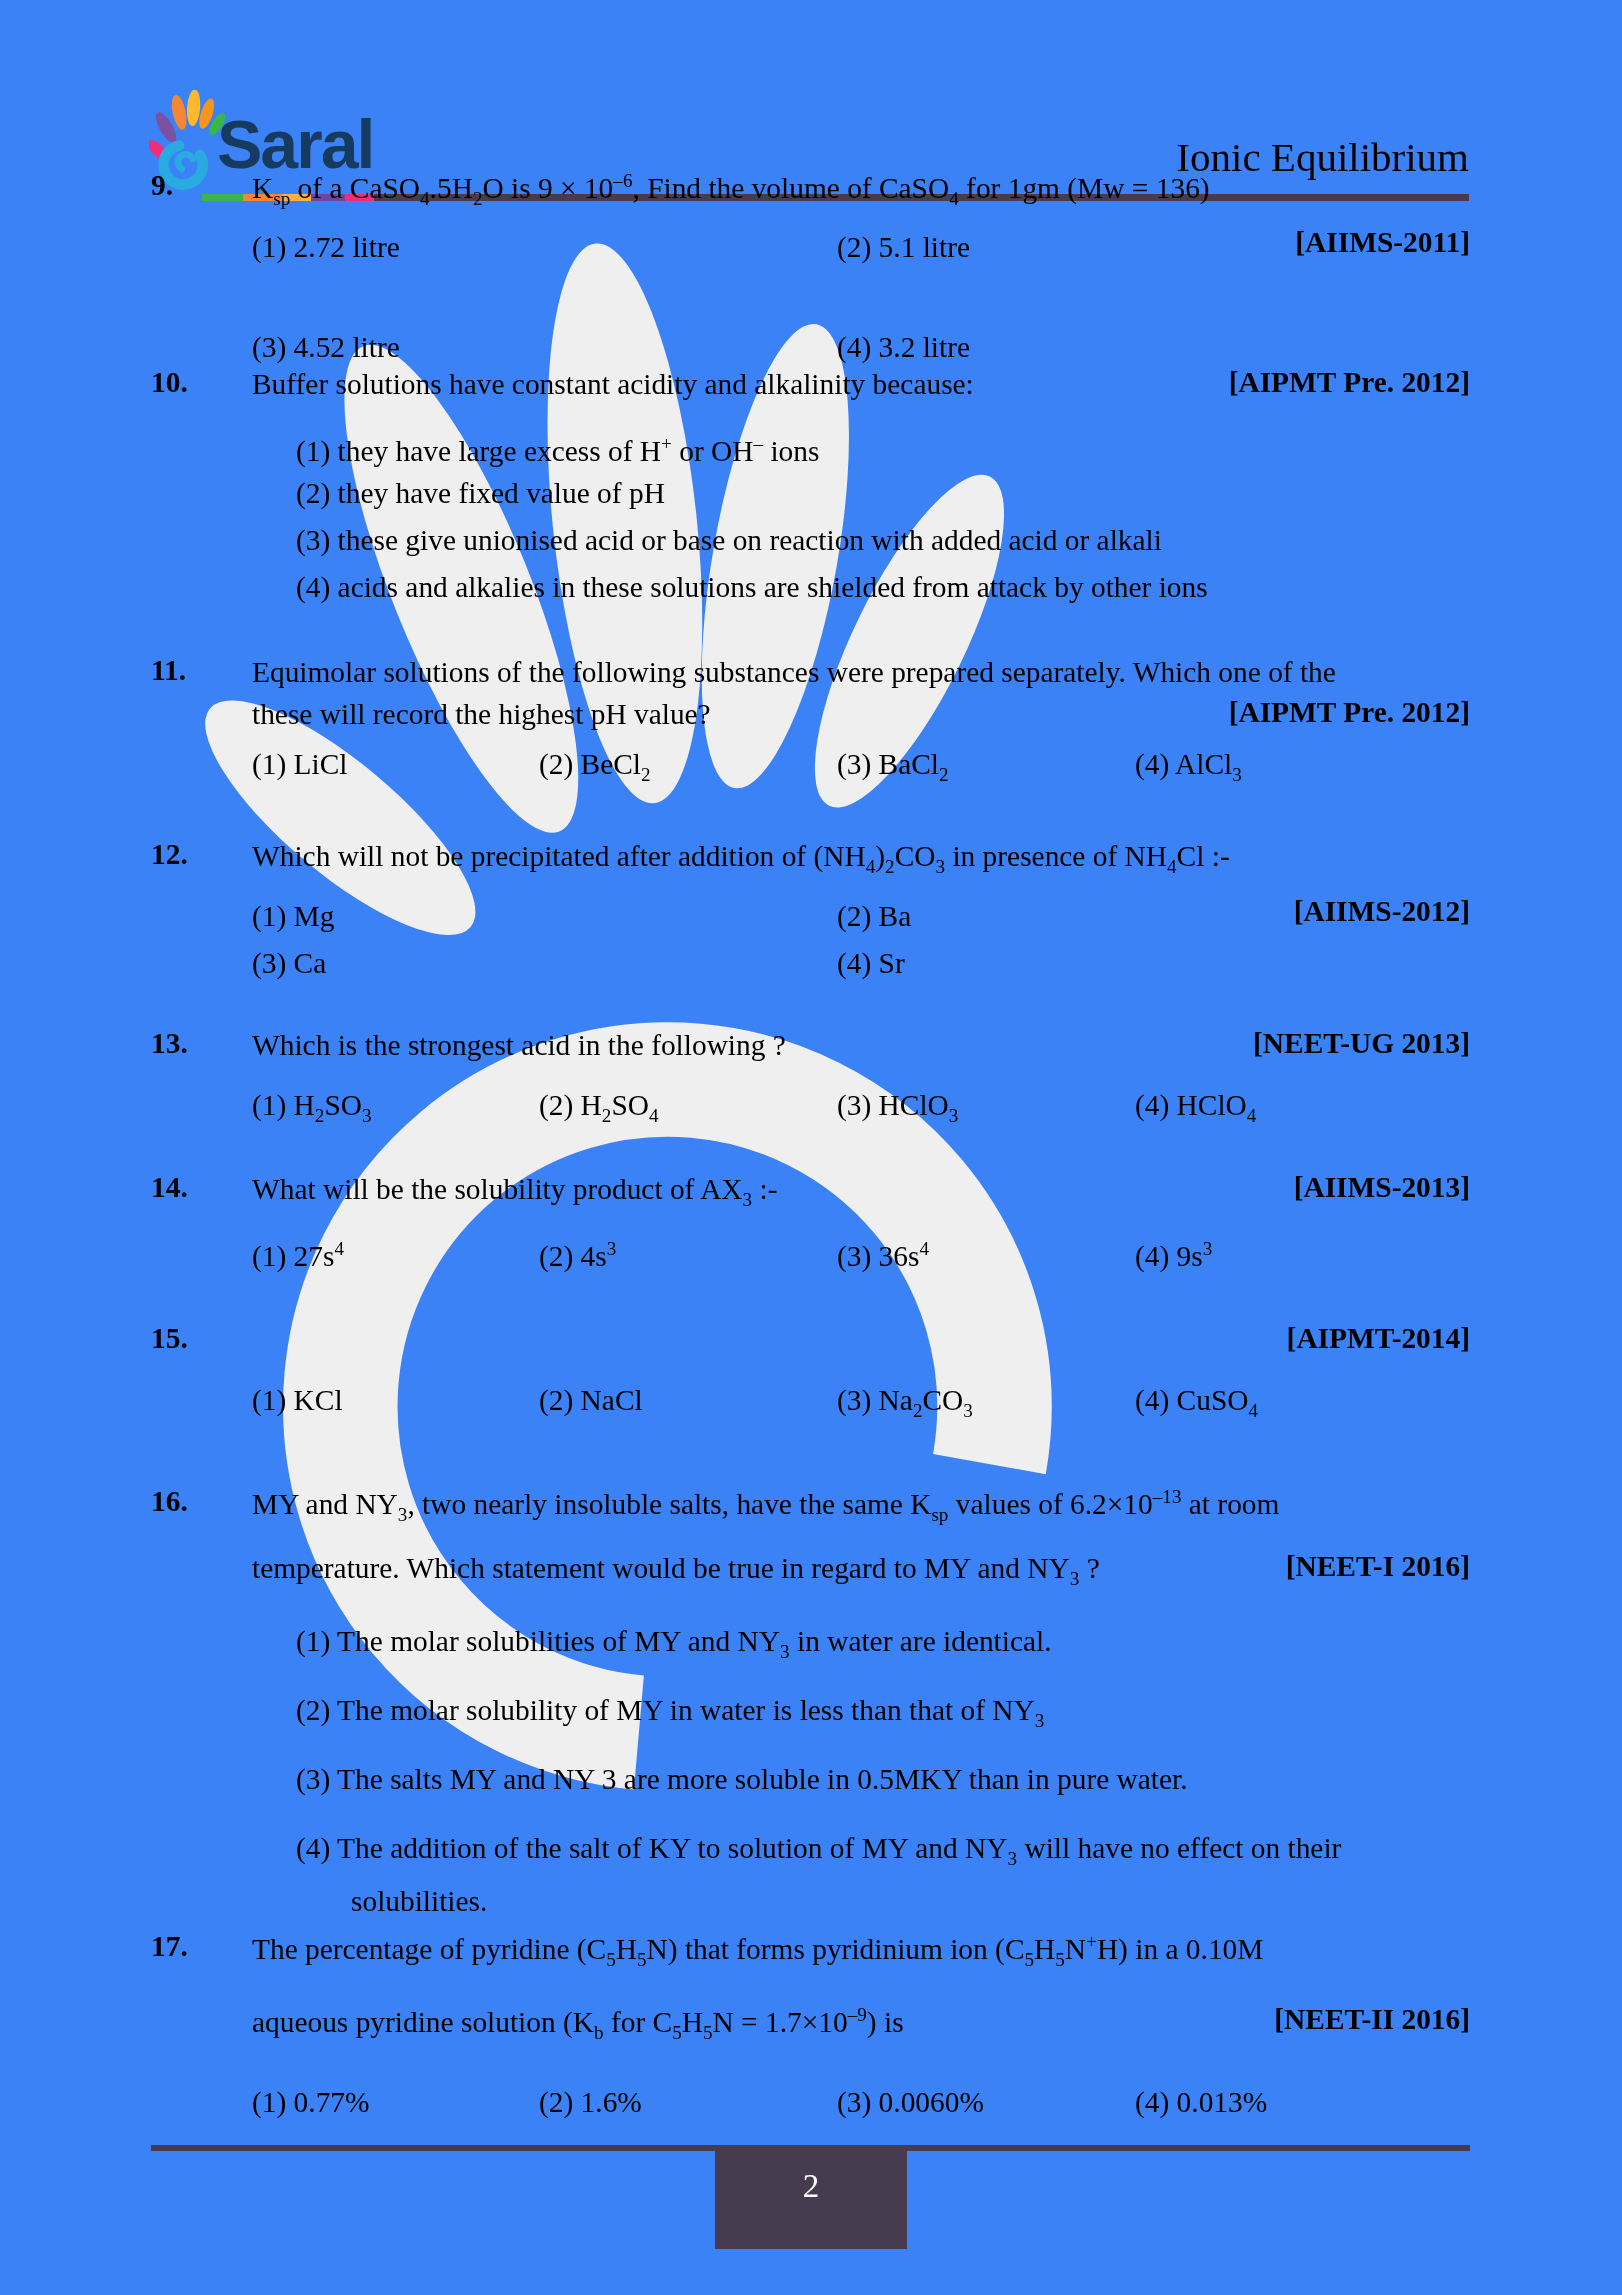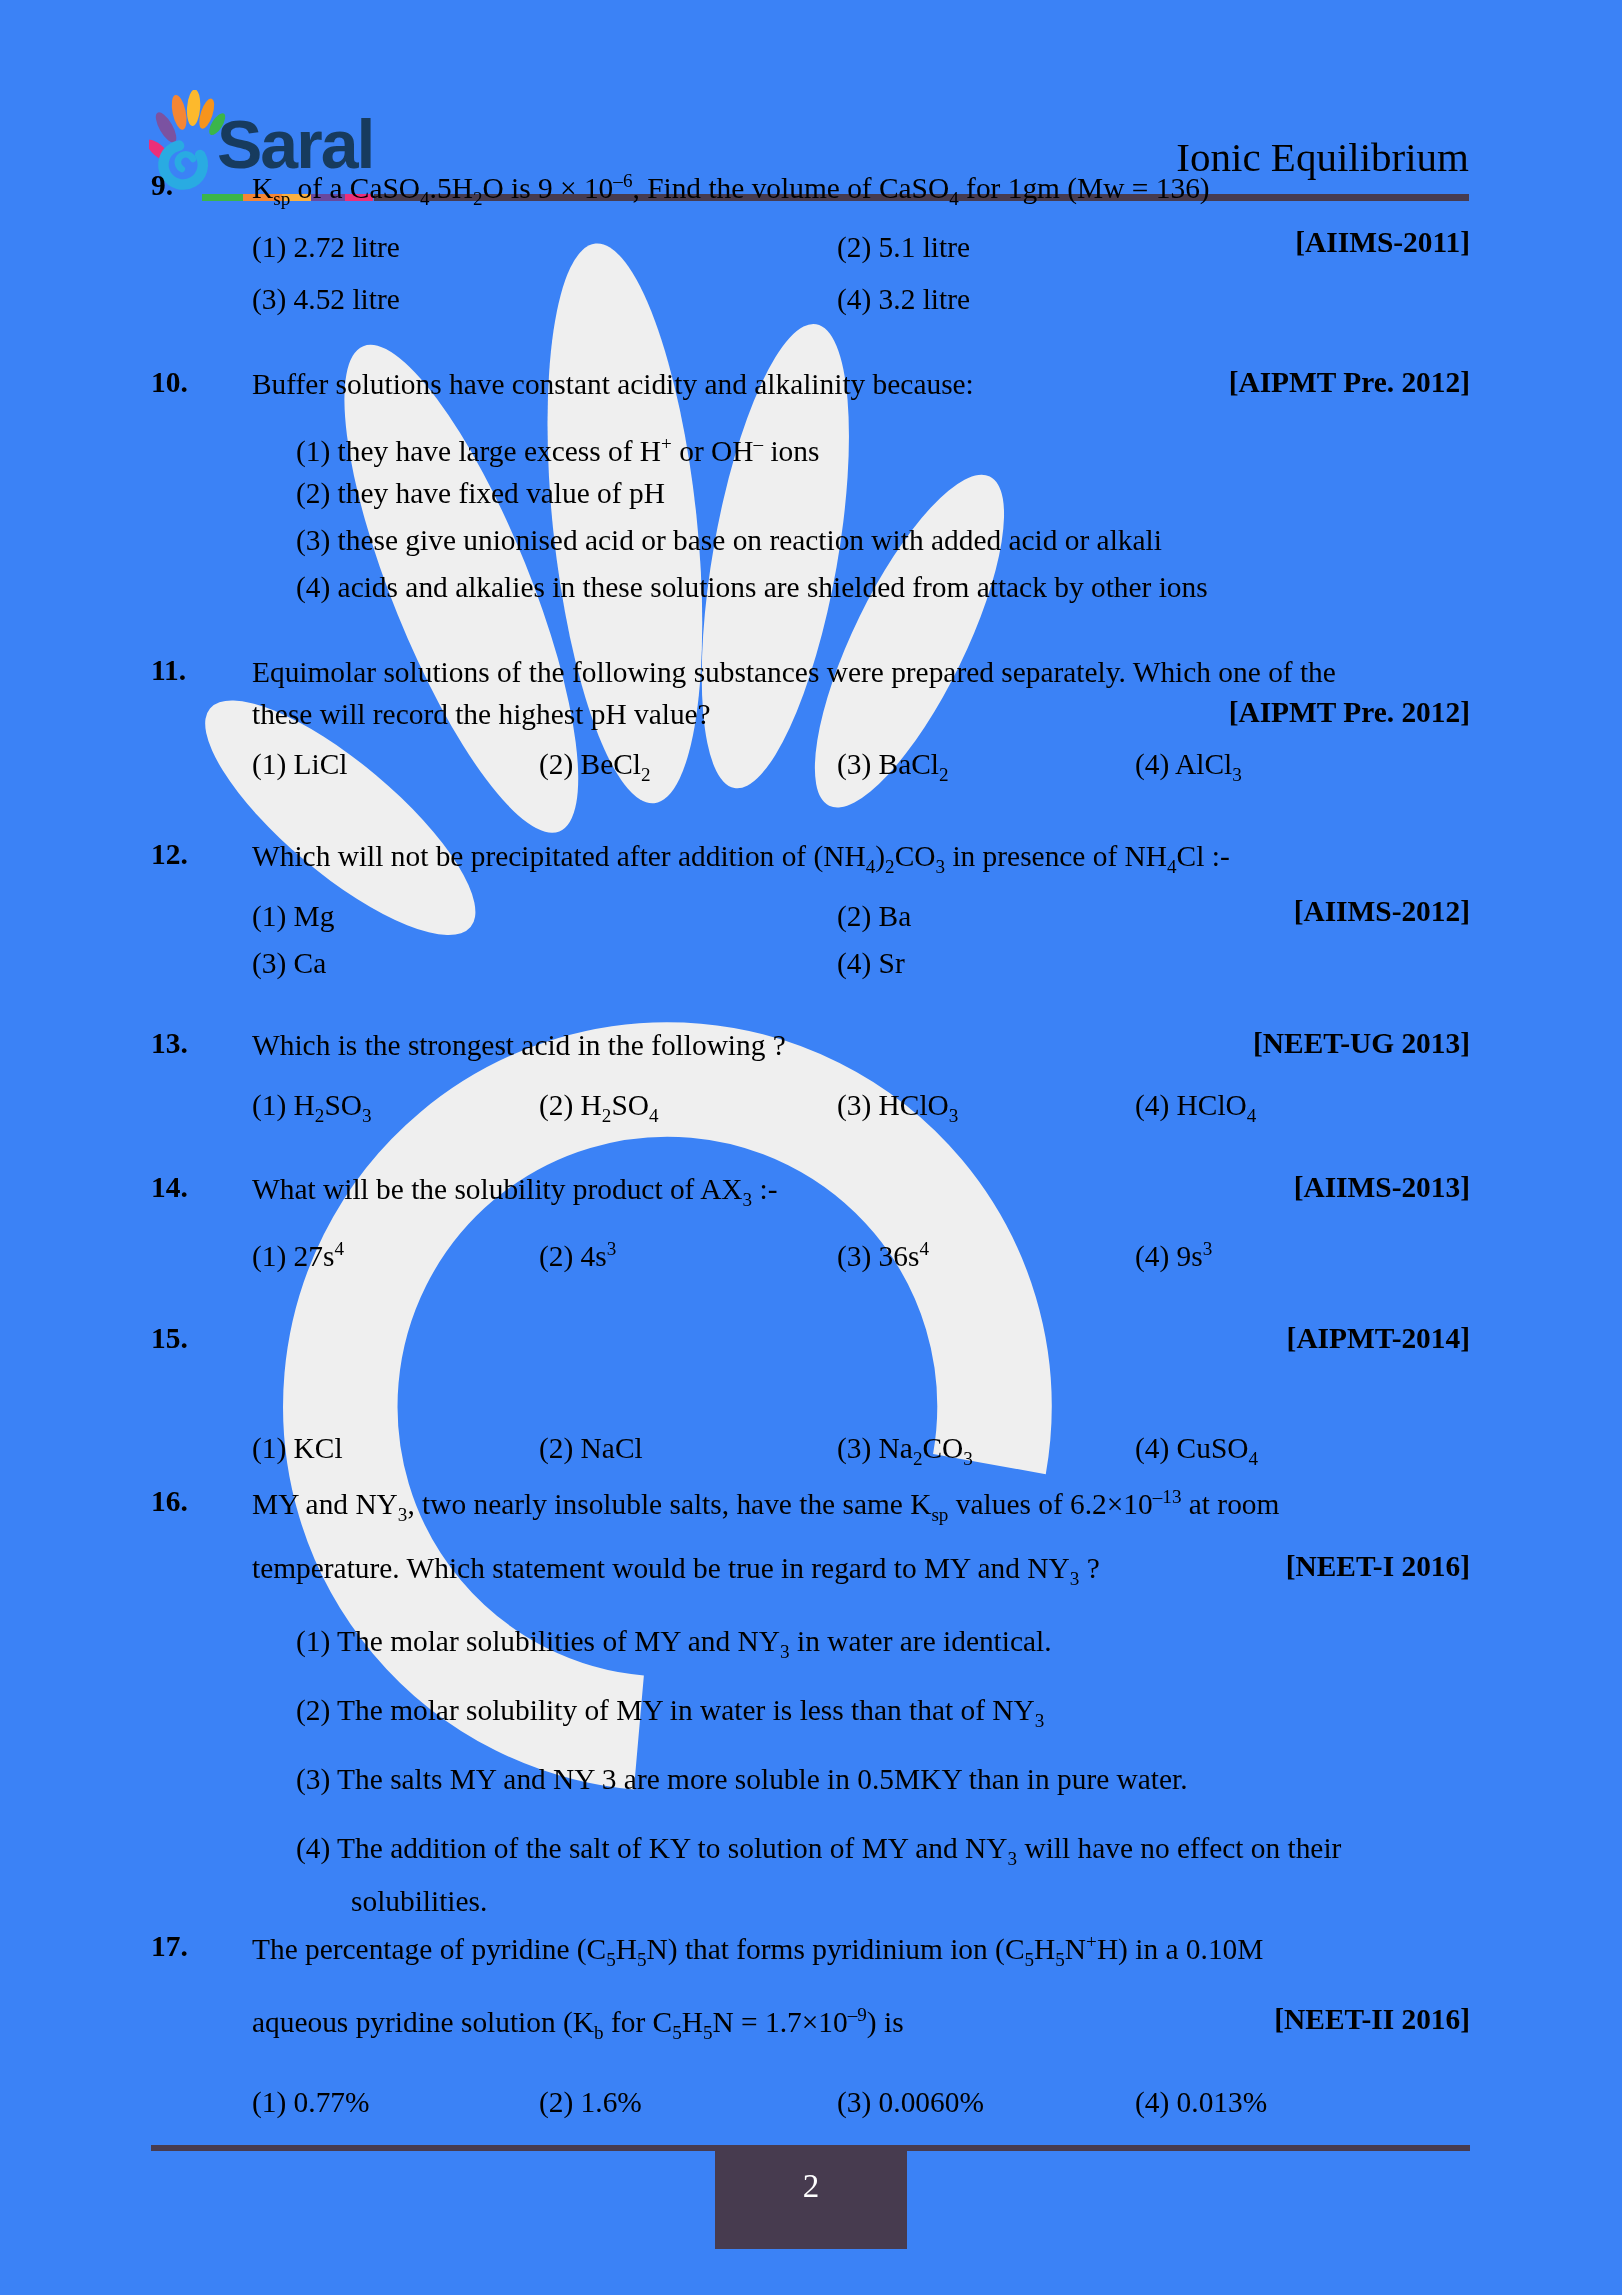--- a/index.html
+++ b/index.html
@@ -94,21 +94,21 @@
   <div id="questions">
       <div class="q-block" style="top: 169px;">
         <span class="qnum">9.</span>
         <div class="qline" style="height: 52px;"><span class="qtext">K<sub>sp</sub> of a CaSO<sub>4</sub>.5H<sub>2</sub>O is 9 × 10<sup>–6</sup>, Find the volume of CaSO<sub>4</sub> for 1gm (Mw = 136)</span></div>
         <div class="opt-spacer" style="height: 5.2px;"></div>
         <div class="opt-row" style="height: 52px;">
           <span class="opt abs" style="left: 101px;">(1) 2.72 litre</span>
           <span class="opt abs" style="left: 686px;">(2) 5.1 litre</span>
           <span class="exam-tag">[AIIMS-2011]</span>
         </div>
-        <div class="opt-row" style="height: 52px;">
+        <div class="opt-row" style="height: 52px; margin-top: 48px;">
           <span class="opt abs" style="left: 101px;">(3) 4.52 litre</span>
           <span class="opt abs" style="left: 686px;">(4) 3.2 litre</span>
         </div>
       </div>
       <div class="q-block" style="top: 366px;">
         <span class="qnum">10.</span>
         <div class="qline" style="height: 52px;"><span class="qtext">Buffer solutions have constant acidity and alkalinity because:</span><span class="exam-tag">[AIPMT Pre. 2012]</span></div>
         <div class="opt-spacer" style="height: 5.2px;"></div>
         <div class="opt-row" style="min-height: 47px;"><span class="opt hang">(1) they have large excess of H<sup>+</sup> or OH<sup>–</sup> ions</span></div>
         <div class="opt-row" style="min-height: 47px;"><span class="opt hang">(2) they have fixed value of pH</span></div>
@@ -160,21 +160,21 @@
           <span class="opt abs" style="left: 101px;">(1) 27s<sup>4</sup></span>
           <span class="opt abs" style="left: 388px;">(2) 4s<sup>3</sup></span>
           <span class="opt abs" style="left: 686px;">(3) 36s<sup>4</sup></span>
           <span class="opt abs" style="left: 984px;">(4) 9s<sup>3</sup></span>
         </div>
       </div>
       <div class="q-block" style="top: 1322px;">
         <span class="qnum">15.</span>
         <div class="qline" style="height: 52px;"><span class="exam-tag">[AIPMT-2014]</span></div>
         <div class="opt-spacer" style="height: 5.2px;"></div>
-        <div class="opt-row" style="height: 47px; margin-top: 48px;">
+        <div class="opt-row" style="height: 47px;">
           <span class="opt abs" style="left: 101px;">(1) KCl</span>
           <span class="opt abs" style="left: 388px; text-align: right;">(2) NaCl</span>
           <span class="opt abs" style="left: 686px;">(3) Na<sub>2</sub>CO<sub>3</sub></span>
           <span class="opt abs" style="left: 984px;">(4) CuSO<sub>4</sub></span>
         </div>
       </div>
       <div class="q-block" style="top: 1485px;">
         <span class="qnum">16.</span>
         <div class="qline" style="height: 65px;"><span class="qtext">MY and NY<sub>3</sub>, two nearly insoluble salts, have the same K<sub>sp</sub> values of 6.2×10<sup>–13</sup> at room</span></div>
         <div class="qline" style="height: 65px;"><span class="qtext">temperature. Which statement would be true in regard to MY and NY<sub>3</sub> ?</span><span class="exam-tag">[NEET-I 2016]</span></div>

